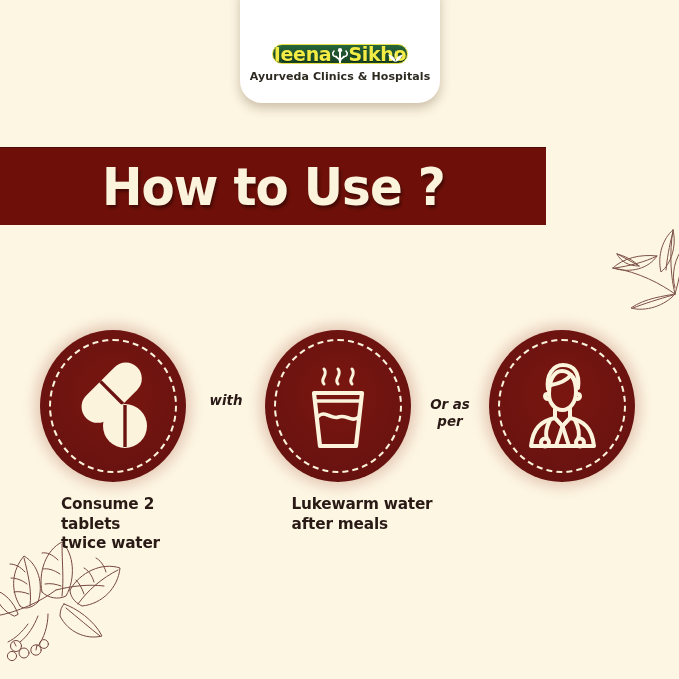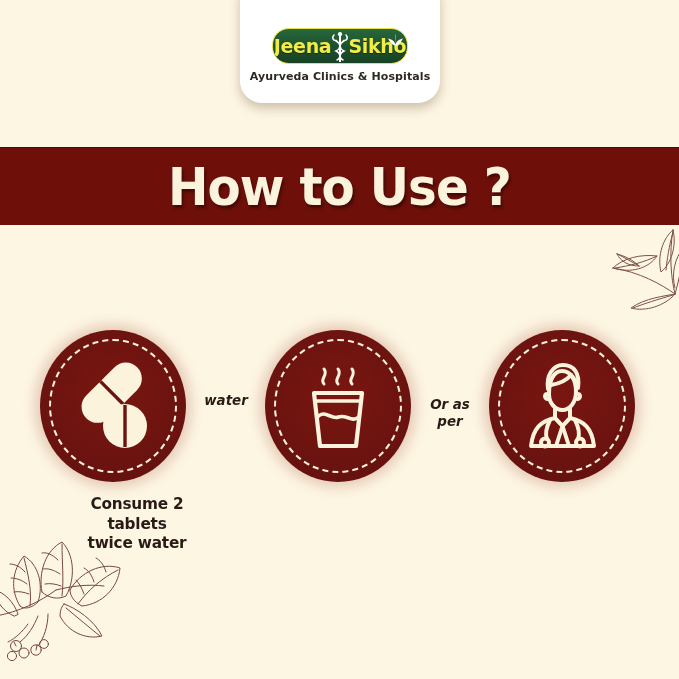--- a/index.html
+++ b/index.html
@@ -28,21 +28,21 @@
     box-shadow:0 5px 11px rgba(90,60,30,0.30);
     display:flex;
     flex-direction:column;
     align-items:center;
     justify-content:flex-end;
     padding-bottom:20px;
   }
   #logo-badge {
     position:relative;
     width:136px;
-    height:36px;
+    height:20px;
     background:linear-gradient(180deg,#27673c 0%,#1d4f2d 55%,#174225 100%);
     border:1.5px solid #e8e24a;
     border-radius:17px;
     display:flex;
     align-items:center;
     justify-content:center;
     overflow:hidden;
   }
   #logo-badge .lg-word {
     font-family:"DejaVu Sans", sans-serif;
@@ -77,21 +77,21 @@
     color:#2e2a22;
     letter-spacing:0.1px;
     white-space:nowrap;
   }
 
   
   #banner {
     position:absolute;
     left:0;
     top:147px;
-    width:679px;
+    width:546px;
     height:78px;
     background:#6E1009;
     display:flex;
     align-items:center;
     justify-content:center;
     border-top:1px solid #4f0b06;
   }
   #banner-title {
     font-family:"DejaVu Sans", sans-serif;
     font-weight:bold;
@@ -160,21 +160,21 @@
     position:absolute;
     left:9px; top:9px; right:9px; bottom:9px;
     border:2.2px dashed #FBF3DC;
     border-radius:50%;
     pointer-events:none;
   }
   .circle svg { display:block; }
 
   .step-label {
     margin-top:13px;
-    text-align:center;
+    text-align:left;
     font-family:"DejaVu Sans", sans-serif;
     font-weight:bold;
     font-size:15.3px;
     line-height:1.28;
     color:#2A1A16;
     letter-spacing:-0.2px;
     margin-left:48px;
   }
 
   .connector {
@@ -296,37 +296,41 @@
         <circle cx="58" cy="66" r="22" fill="#FBF3DC"></circle>
         <line x1="58" y1="45" x2="58" y2="87" stroke="#6B1310" stroke-width="3.4"></line>
       </svg>
     </div>
     <div class="step-label">
       <div>Consume 2 tablets</div>
       <div>twice water</div>
     </div>
   </div>
 
-  <div class="connector c0">water</div>
+  <div class="connector c0">with</div>
 
   <div class="step s1">
     <div class="circle">
       <svg width="88" height="92" viewBox="0 0 88 92">
 
         <g stroke="#FBF3DC" stroke-width="3" fill="none" stroke-linecap="round">
           <path d="M30 24 C25 19 35 15 30 9"></path>
           <path d="M44 24 C39 19 49 15 44 9"></path>
           <path d="M58 24 C53 19 63 15 58 9"></path>
         </g>
 
         <path d="M20 33 L68 33 L62 86 L26 86 Z" fill="none" stroke="#FBF3DC" stroke-width="4.2" stroke-linejoin="round"></path>
         <line x1="20.6" y1="41" x2="67.4" y2="41" stroke="#FBF3DC" stroke-width="3.4"></line>
 
         <path d="M23.5 57 C31 49 37 60 44.5 57 C52 54 58 63 64.6 57" fill="none" stroke="#FBF3DC" stroke-width="3.6" stroke-linecap="round"></path>
       </svg>
+    </div>
+    <div class="step-label">
+      <div>Lukewarm water</div>
+      <div>after meals</div>
     </div>
   </div>
 
   <div class="connector c1">
     <div>Or as</div>
     <div>per</div>
   </div>
 
   <div class="step s2">
     <div class="circle">

